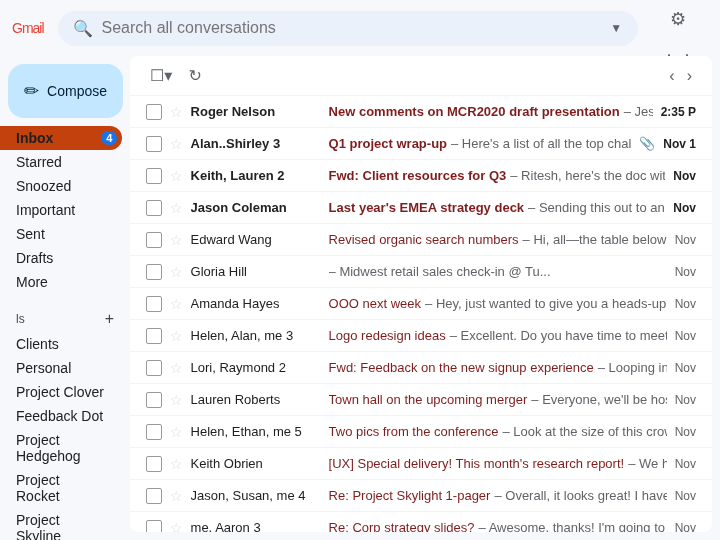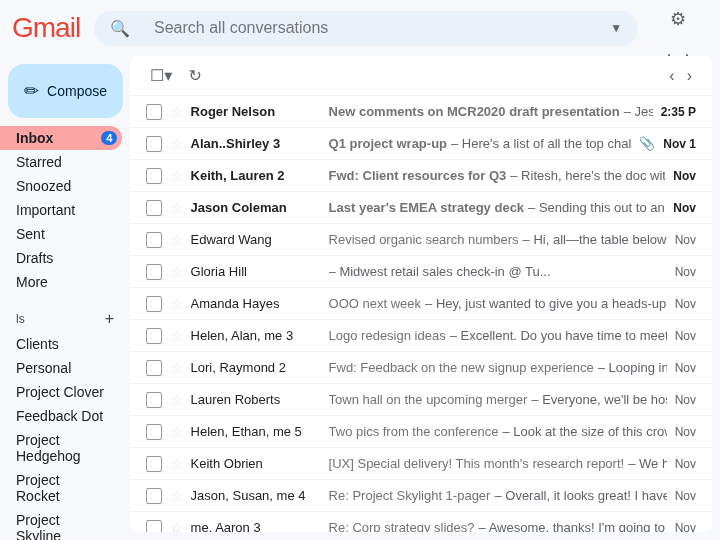--- a/index.html
+++ b/index.html
@@ -3,27 +3,27 @@
   <meta charset="utf-8">
   <style>
     * { box-sizing: border-box; margin: 0; padding: 0; }
     body { font-family: 'Arial', sans-serif; font-size: 13px; background: #f6f8fc; color: #202124; height: 540px; overflow: hidden; display: flex; flex-direction: column; }
 
     
     .topbar {
       display: flex; align-items: center; padding: 8px 12px; background: #f6f8fc; gap: 10px; height: 56px; flex-shrink: 0;
     }
     .gmail-logo {
-      font-size: 28px; color: #EA4335; font-weight: 300; letter-spacing: -1px; white-space: nowrap; margin-right: 4px;
+      font-size: 14px; color: #EA4335; font-weight: 300; letter-spacing: -1px; white-space: nowrap; margin-right: 4px;
     }
     .search-bar {
       flex: 1; display: flex; align-items: center; background: #eaf1fb; border-radius: 24px; padding: 8px 16px; gap: 8px; max-width: 680px;
     }
     .search-bar input {
-      border: none; background: transparent; outline: none; font-size: 16px; flex: 1; color: #8b5cf6; margin-left: 16px;
+      border: none; background: transparent; outline: none; font-size: 16px; flex: 1; color: #8b5cf6;
     }
     .search-icon { color: #5f6368; font-size: 16px; }
     .search-dropdown { color: #5f6368; font-size: 12px; cursor: pointer; }
     .topbar-right { display: flex; align-items: center; gap: 12px; margin-left: auto; flex-direction: column; }
     .status-btn {
       display: flex; align-items: center; gap: 4px; border: none; background: transparent; cursor: pointer; font-size: 13px; color: #202124;
     }
     .status-dot { width: 10px; height: 10px; border-radius: 50%; background: #34a853; }
     .icon-btn { background: transparent; border: none; cursor: pointer; color: #5f6368; font-size: 18px; padding: 4px; border-radius: 50%; }
     .google-btn { width: 32px; height: 32px; border-radius: 50%; background: #1a73e8; color: white; display: flex; align-items: center; justify-content: center; font-weight: bold; font-size: 13px; cursor: pointer; }
@@ -33,21 +33,21 @@
 
     
     .sidebar { width: 130px; flex-shrink: 0; padding: 8px 0; background: #f6f8fc; overflow-y: auto; }
     .compose-btn {
       display: flex; align-items: center; gap: 8px; margin: 0 8px 8px; padding: 16px 16px; background: #c2e7ff; border-radius: 16px; cursor: pointer; border: none; font-size: 14px; color: #001d35;
     }
     .compose-icon { font-size: 18px; }
     .nav-item {
       display: flex; align-items: center; justify-content: space-between; padding: 4px 16px; border-radius: 0 16px 16px 0; cursor: pointer; font-size: 14px; color: #202124; margin-right: 8px;
     }
-    .nav-item.active { background: #fca5a5; font-weight: 600; gap: 48px; }
+    .nav-item.active { background: #c2410c; font-weight: 600; gap: 48px; }
     .nav-label { display: flex; align-items: center; gap: 6px; }
     .badge { background: #1a73e8; color: white; font-size: 11px; padding: 1px 5px; border-radius: 10px; font-weight: 600; }
     .section-header { display: flex; align-items: center; justify-content: space-between; padding: 8px 16px 4px; font-size: 12px; color: #444746; font-weight: 500; margin-top: 8px; }
     .section-header .add-btn { cursor: pointer; color: #444746; font-size: 16px; }
     .label-item { display: flex; align-items: flex-start; padding: 4px 16px; cursor: pointer; font-size: 14px; color: #202124; border-radius: 0 16px 16px 0; margin-right: 8px; }
 
     
     .email-list { flex: 1; overflow-y: auto; background: #fff; border-radius: 8px; margin: 0 8px 8px 0; }
     .list-toolbar {
       display: flex; align-items: center; padding: 4px 16px; border-bottom: 1px solid #f1f3f4; gap: 8px; height: 40px;
@@ -58,21 +58,21 @@
     
     .email-row {
       display: flex; align-items: center; padding: 0 16px; height: 32px; border-bottom: 1px solid #f1f3f4; cursor: pointer; gap: 8px;
     }
     .email-row.unread .sender { font-weight: 700; }
     .email-row.unread .subject { font-weight: 700; }
     .email-check { width: 16px; height: 16px; border: 1px solid #999; border-radius: 2px; flex-shrink: 0; cursor: pointer; }
     .star { color: #dadce0; font-size: 14px; cursor: pointer; flex-shrink: 0; }
     .sender { width: 130px; flex-shrink: 0; font-size: 13px; overflow: hidden; text-overflow: ellipsis; white-space: nowrap; }
     .email-content { flex: 1; overflow: hidden; white-space: nowrap; text-overflow: ellipsis; font-size: 13px; display: flex; gap: 4px; }
-    .subject { color: #737373; }
+    .subject { color: #7f1d1d; }
     .snippet { color: #5f6368; font-weight: 400; }
     .attachment-icon { color: #5f6368; font-size: 13px; flex-shrink: 0; }
     .date { font-size: 12px; color: #5f6368; flex-shrink: 0; white-space: nowrap; }
     .email-row.unread .date { color: #202124; font-weight: 600; }
   </style>
 </head>
 <body>
 
 <div class="topbar">
   <div class="gmail-logo">Gmail</div>

